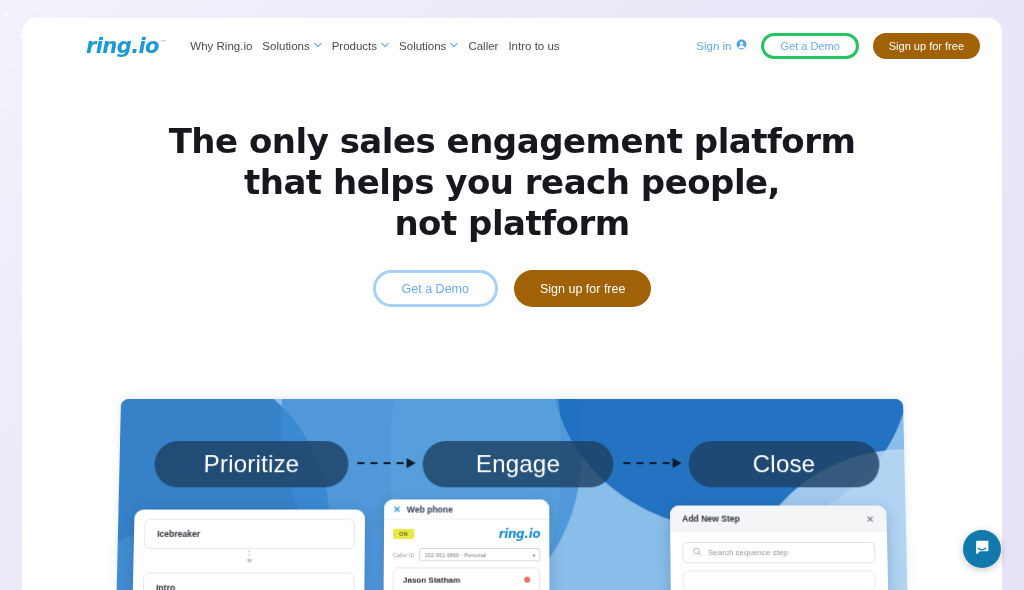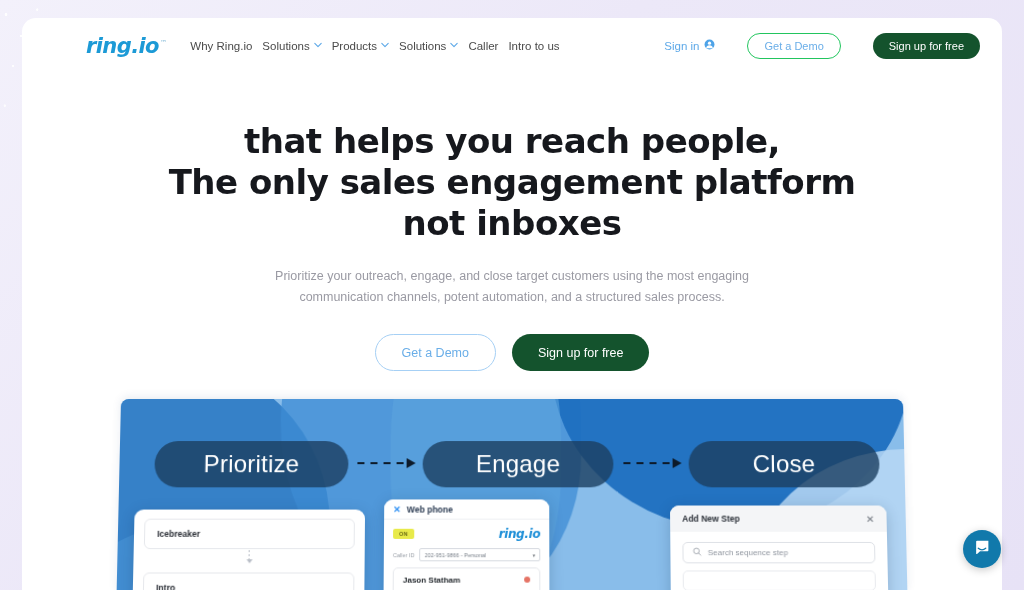--- a/index.html
+++ b/index.html
@@ -59,35 +59,35 @@
     font-size: 11.5px; color: #4a4a4a; white-space: nowrap;
     display:flex; align-items:center; gap:4px; cursor:pointer;
     font-family: "Liberation Sans", sans-serif;
   }
   .chev {
     display:inline-block; width:8px; height:8px; position:relative; top:-1px;
   }
   .chev svg { display:block; }
   #nav-right {
     margin-left:auto; margin-right: 38px;
-    display:flex; align-items:center; gap:32px;
+    display:flex; align-items:center; gap:14px;
   }
   .signin {
     font-size:11.5px; color:#5ea9e8; display:flex; align-items:center; gap:5px; cursor:pointer;
   }
   .btn {
     font-size:11px; border-radius:40px; white-space:nowrap; cursor:pointer;
     display:inline-flex; align-items:center; justify-content:center;
   }
   .btn-outline {
-    border:1px solid #22c55e; color:#6aaee8; background:#fff;
+    border:3px solid #22c55e; color:#6aaee8; background:#fff;
     padding: 0 16px; height:26px;
   }
   .btn-solid {
-    background:#14532d; color:#fff; border:none;
+    background:#a16207; color:#fff; border:none;
     padding: 0 16px; height:26px;
   }
 
   
   #hero { position:absolute; left:0; top:55px; width:980px; text-align:center; }
   #headline {
     margin-top: 48px;
     font-size: 34px; line-height: 41px; font-weight: 700;
     color: #16181d; letter-spacing:-0.5px;
     font-family: "DejaVu Sans", sans-serif;
@@ -312,27 +312,23 @@
             </svg>
           </span>
         </div>
         <div class="btn btn-outline">Get a Demo</div>
         <div class="btn btn-solid">Sign up for free</div>
       </div>
     </div>
 
     <div id="hero">
       <div id="headline">
+        <span>The only sales engagement platform</span>
         <span>that helps you reach people,</span>
-        <span>The only sales engagement platform</span>
-        <span>not inboxes</span>
-      </div>
-      <div id="subhead">
-        <span>Prioritize your outreach, engage, and close target customers using the most engaging</span>
-        <span>communication channels, potent automation, and a structured sales process.</span>
+        <span>not platform</span>
       </div>
       <div id="cta">
         <div class="btn btn-outline">Get a Demo</div>
         <div class="btn btn-solid">Sign up for free</div>
       </div>
     </div>
 
     <div id="heroimg">
       <div id="heroimg-inner">
         <div class="blob b1"></div>

